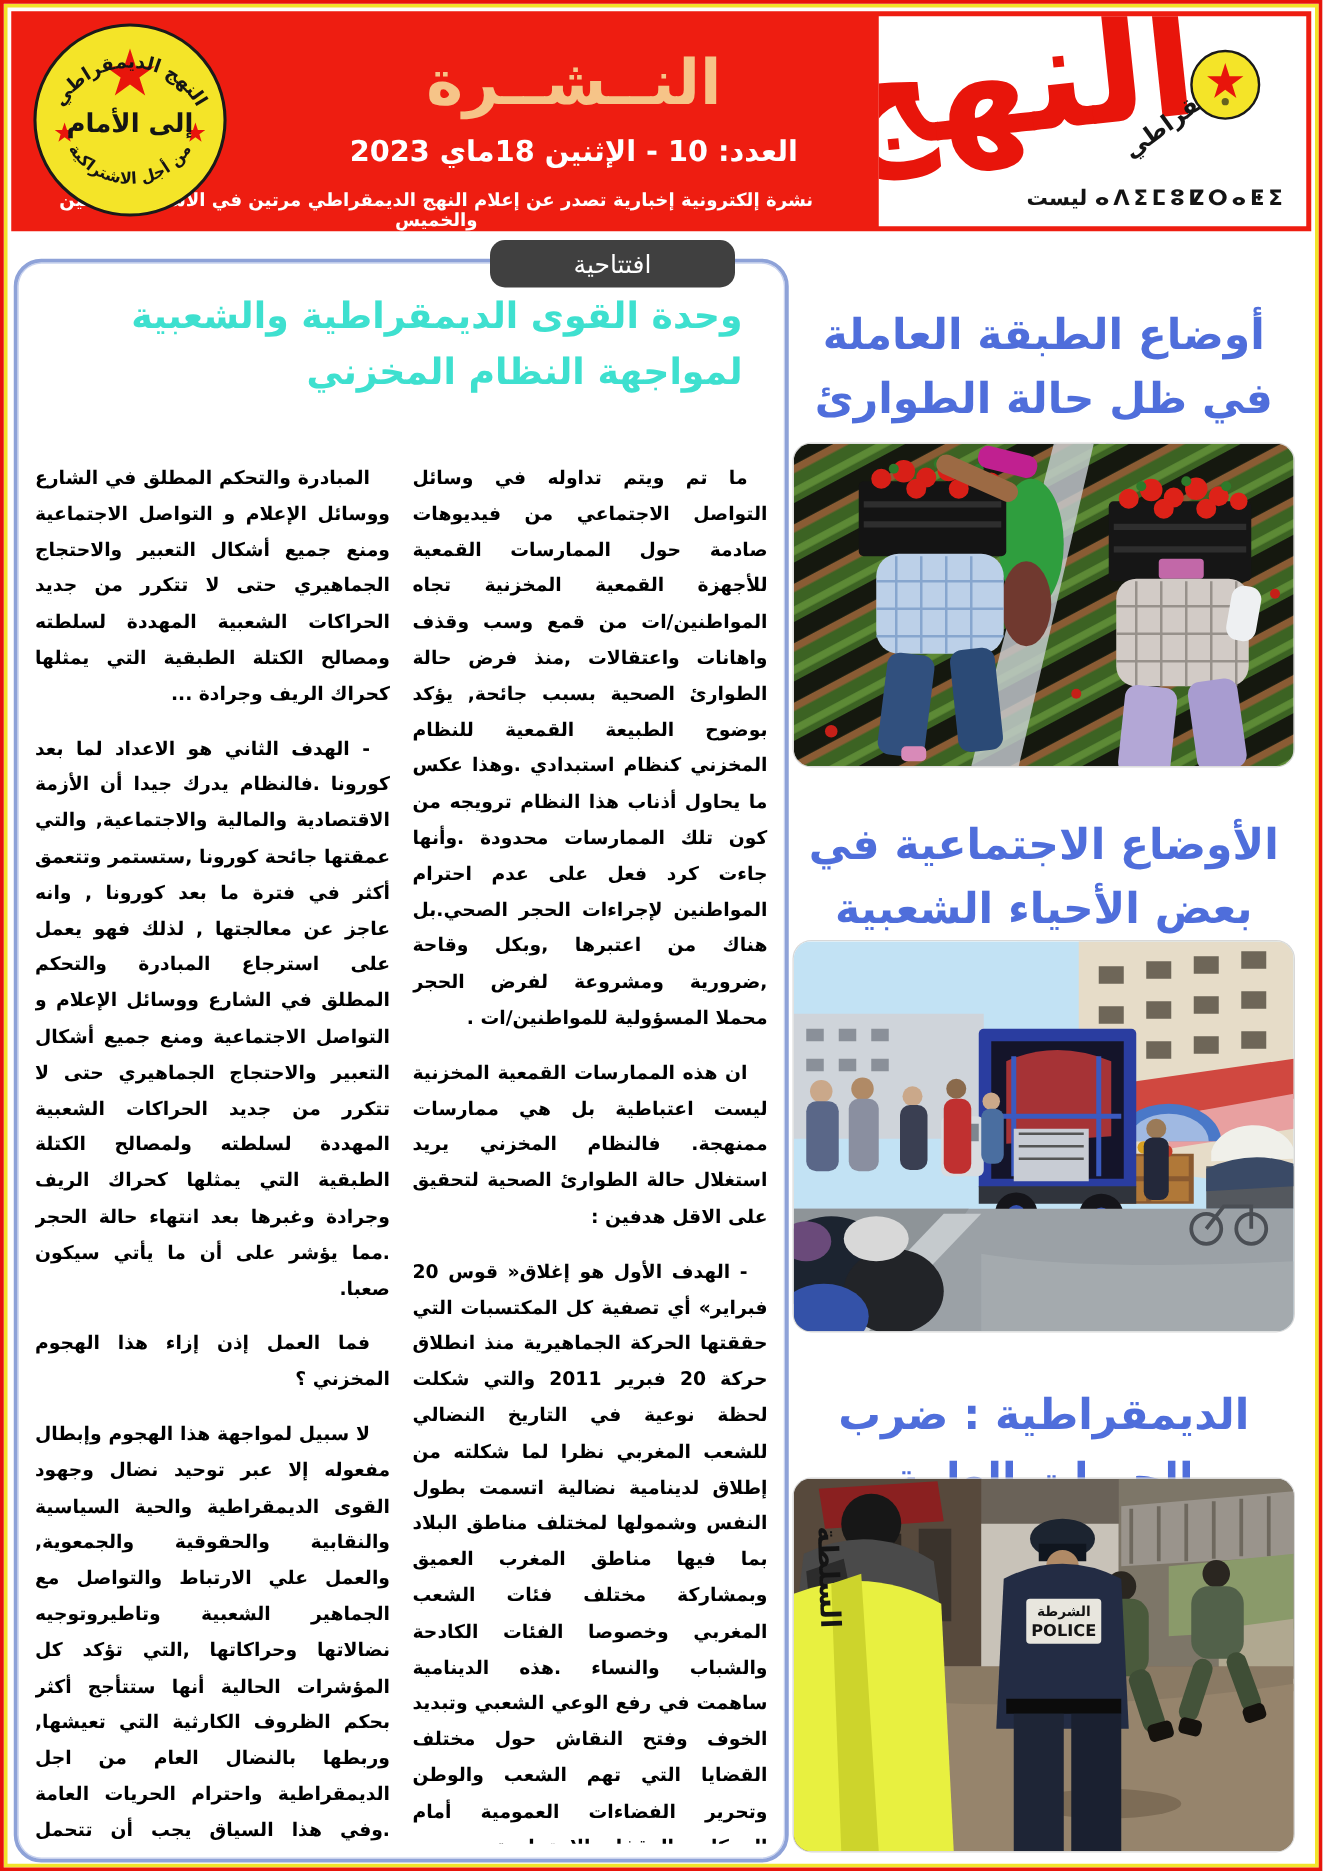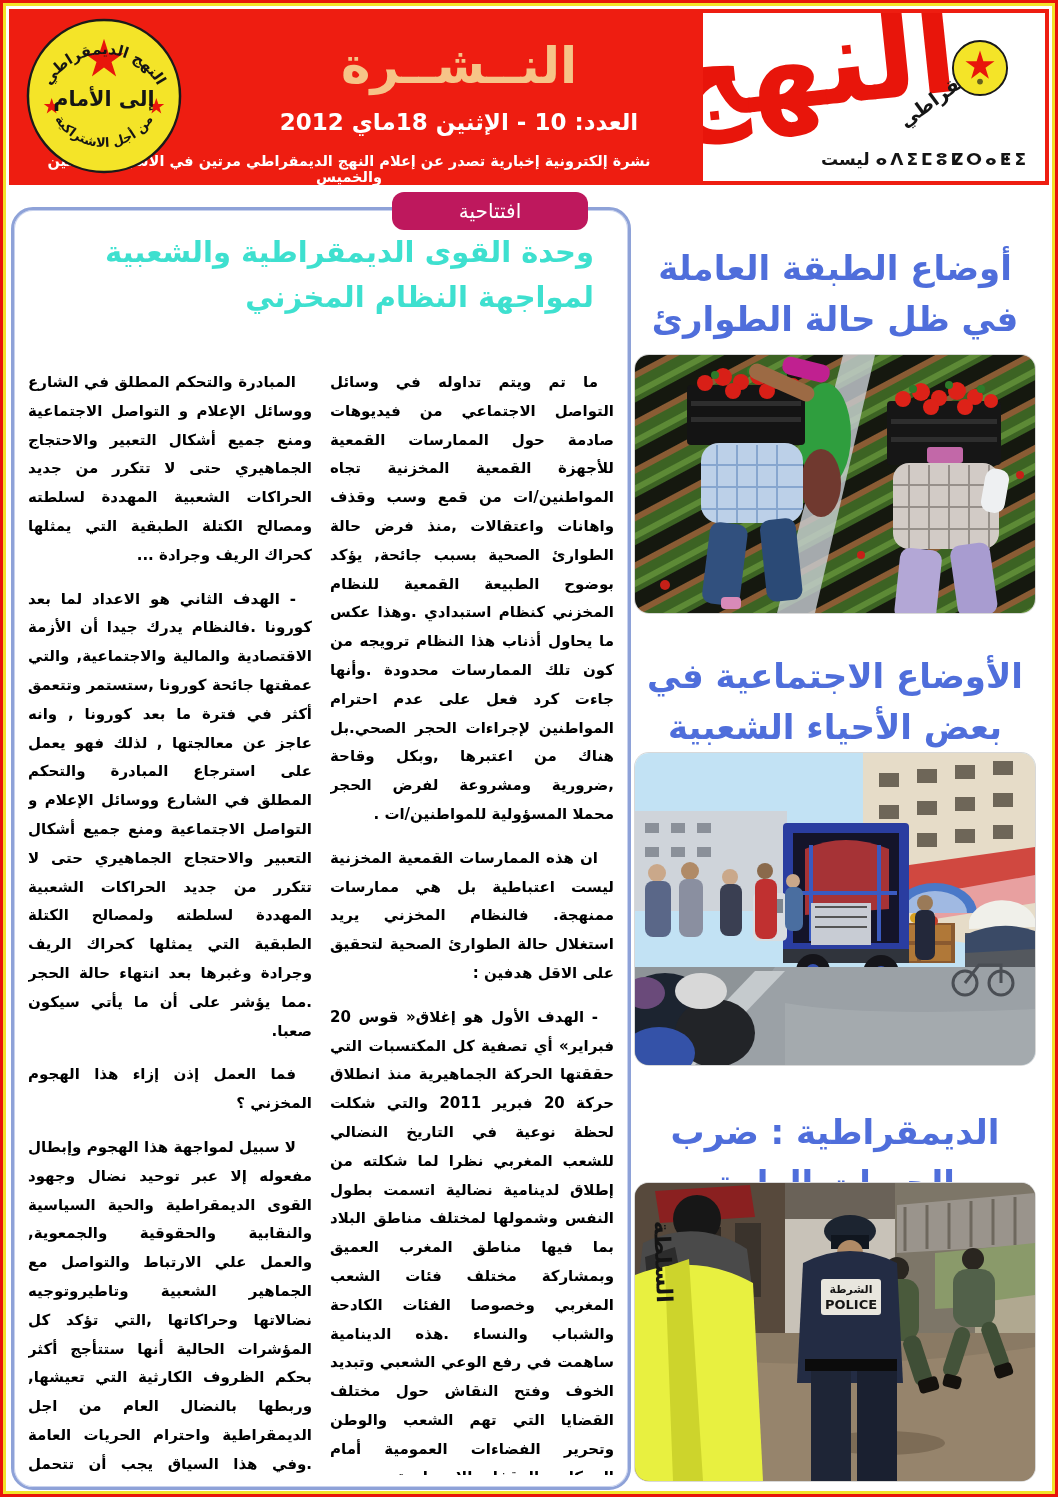--- a/index.html
+++ b/index.html
@@ -32,21 +32,21 @@
   .badge.b1 { left:18px; right:auto; top:300px; }
   .badge.b2 { left:18px; right:auto; top:686px; }
   .badge.b3 { left:14px; right:auto; top:1122px; }
   .photo { position:absolute; right:20px; width:400px; border-radius:14px; overflow:hidden; box-shadow:0 0 0 1px #d8d8d8;text-align:center; }
   .ph1 { top:352px; height:258px; }
   .ph2 { top:750px; height:312px; }
   .ph3 { top:1180px; height:298px; }
   .photo svg { display:block; width:100%; height:100%; }
   
   .editorial-box { position:absolute; left:8px; top:204px; width:620px; height:1283px; background:#ffffff; border:3px solid #8ea2d8; border-radius:22px; box-shadow: inset 0 0 0 1px #c8d2ee; }
-  .editorial-tab { position:absolute; top:-18px; right:40px; width:196px; height:38px; background:#be185d; border-radius:12px; color:#ffffff; font-size:20px; display:flex; align-items:center; justify-content:center; }
+  .editorial-tab { position:absolute; top:-18px; right:40px; width:196px; height:38px; background:#404040; border-radius:12px; color:#ffffff; font-size:20px; display:flex; align-items:center; justify-content:center; }
   .editorial-title { margin-top:20px; padding:0 34px; text-align:right; font-size:29px; font-weight:bold; color:#3ee0cf; line-height:1.55; }
   .columns { position:absolute; top:158px; right:14px; left:14px; bottom:12px; display:flex; gap:18px; }
   .col { flex:1 1 0; text-align:justify; font-size:15px; font-weight:bold; color:#000000; line-height:1.92; overflow:hidden; }
   .col p { margin:0 0 15px; text-indent:16px; }
 </style>
 </head>
 <body>
 
 <div class="page">
 
@@ -57,21 +57,21 @@
       <div class="logo-sub">الديمقراطي</div>
       <svg class="logo-emblem-small" viewBox="0 0 60 60">
         <circle cx="30" cy="30" r="28" fill="#f4e428" stroke="#1a1a1a" stroke-width="2"></circle>
         <polygon points="30,12 33.5,23 45,23 35.7,29.8 39.2,41 30,34.2 20.8,41 24.3,29.8 15,23 26.5,23" fill="#e8150b"></polygon>
         <circle cx="30" cy="44" r="3" fill="#1a1a1a" opacity=".65"></circle>
       </svg>
       <div class="logo-tifinagh">ليست ⴰⴷⵉⵎⵓⵇⵔⴰⵟⵉ</div>
     </div>
 
     <div class="banner-title">النــشــرة</div>
-    <div class="issue-line">العدد: 10   - الإثنين 18ماي 2012</div>
+    <div class="issue-line">العدد: 10   - الإثنين 18ماي 2023</div>
     <div class="tagline">نشرة إلكترونية إخبارية تصدر عن إعلام النهج الديمقراطي مرتين في الأسبوع : الاثنين والخميس</div>
 
     <svg class="emblem-big" viewBox="0 0 160 160">
       <defs>
         <path id="arcTop" d="M 20,84 A 62,62 0 0 1 140,84"></path>
         <path id="arcBottom" d="M 25,92 A 58,58 0 0 0 135,92"></path>
       </defs>
       <circle cx="80" cy="80" r="77" fill="#f4e428" stroke="#1a1a1a" stroke-width="2.5"></circle>
       <polygon points="80,22 84.7,36.6 100,36.6 87.6,45.6 92.3,60.2 80,51.2 67.7,60.2 72.4,45.6 60,36.6 75.3,36.6" fill="#e8150b"></polygon>
       <polygon points="27,82 29,88 35,88 30.2,91.6 32,97.6 27,94 22,97.6 23.8,91.6 19,88 25,88" fill="#e8150b"></polygon>

